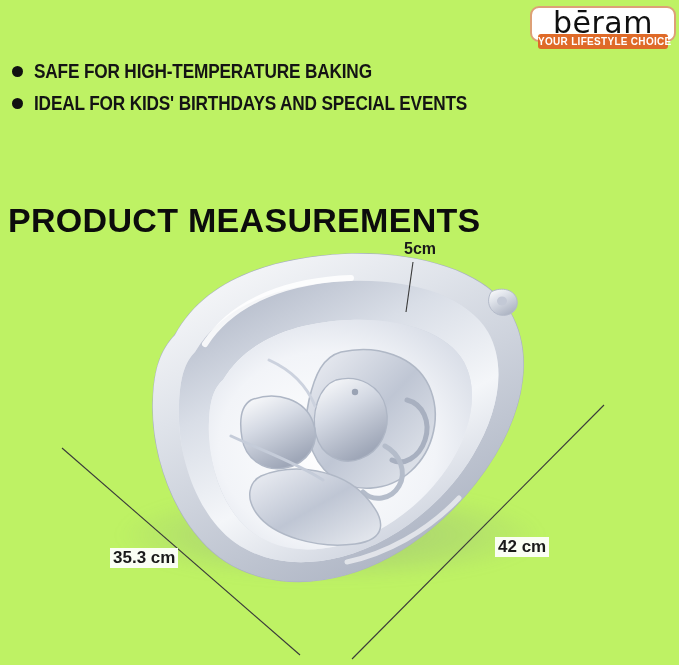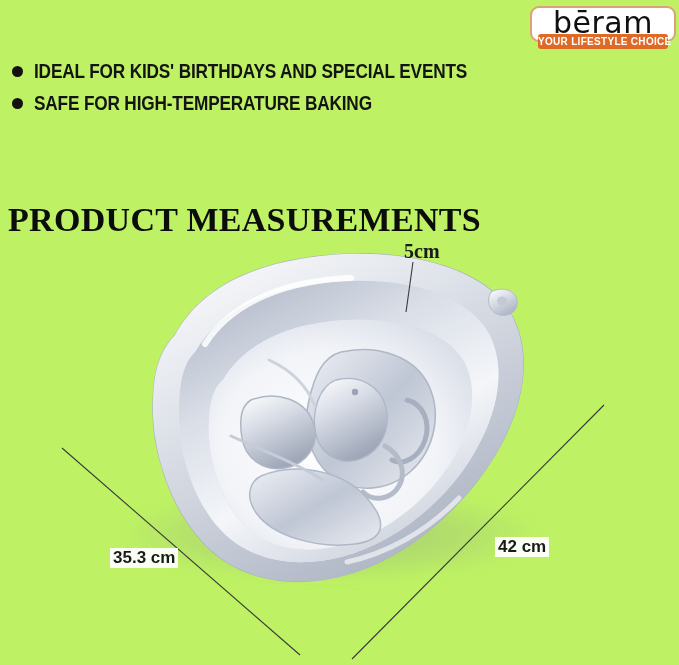--- a/index.html
+++ b/index.html
@@ -96,21 +96,21 @@
     transform: scaleX(0.82);
     transform-origin: left center;
     white-space: nowrap;
   }
 
   
   .section-heading {
     position: absolute;
     left: 8px;
     top: 201px;
-    font-family: Liberation Serif, serif;
+    font-family: Liberation Sans, sans-serif;
     font-weight: bold;
     font-size: 34px;
     line-height: 38px;
     color: #0c0c0c;
     letter-spacing: 0.3px;
     white-space: nowrap;
   }
 
   
   .photo-stage {
@@ -158,47 +158,47 @@
     font-family: "Liberation Sans", sans-serif;
     font-weight: bold;
     font-size: 17px;
     color: #1a1a1a;
     background: rgba(255,255,255,0.92);
     padding: 0 3px;
     white-space: nowrap;
   }
   .dim-label-top {
     position: absolute;
-    font-family: Liberation Serif, serif;
-    font-weight: bold;
-    font-size: 20px;
+    font-family: Liberation Sans, sans-serif;
+    font-weight: bold;
+    font-size: 16px;
     color: #1a1a1a;
     white-space: nowrap;
   }
 </style>
 </head>
 <body>
 
 <div id="page">
 
   <div class="logo-block">
     <div class="logo-wordbox">
       <div class="logo-wordmark">bēram</div>
     </div>
     <div class="logo-banner">YOUR LIFESTYLE CHOICE</div>
   </div>
 
   <div class="features">
     <div class="feature-row">
       <span class="feature-dot"></span>
-      <span class="feature-text">IDEAL FOR KIDS' BIRTHDAYS AND SPECIAL EVENTS</span>
+      <span class="feature-text">SAFE FOR HIGH-TEMPERATURE BAKING</span>
     </div>
     <div class="feature-row">
       <span class="feature-dot"></span>
-      <span class="feature-text">SAFE FOR HIGH-TEMPERATURE BAKING</span>
+      <span class="feature-text">IDEAL FOR KIDS' BIRTHDAYS AND SPECIAL EVENTS</span>
     </div>
   </div>
 
   <div class="section-heading">PRODUCT MEASUREMENTS</div>
 
   <div class="photo-stage">
 
     <div class="pan-shadow"></div>
 
     <div class="pan-wrap">

